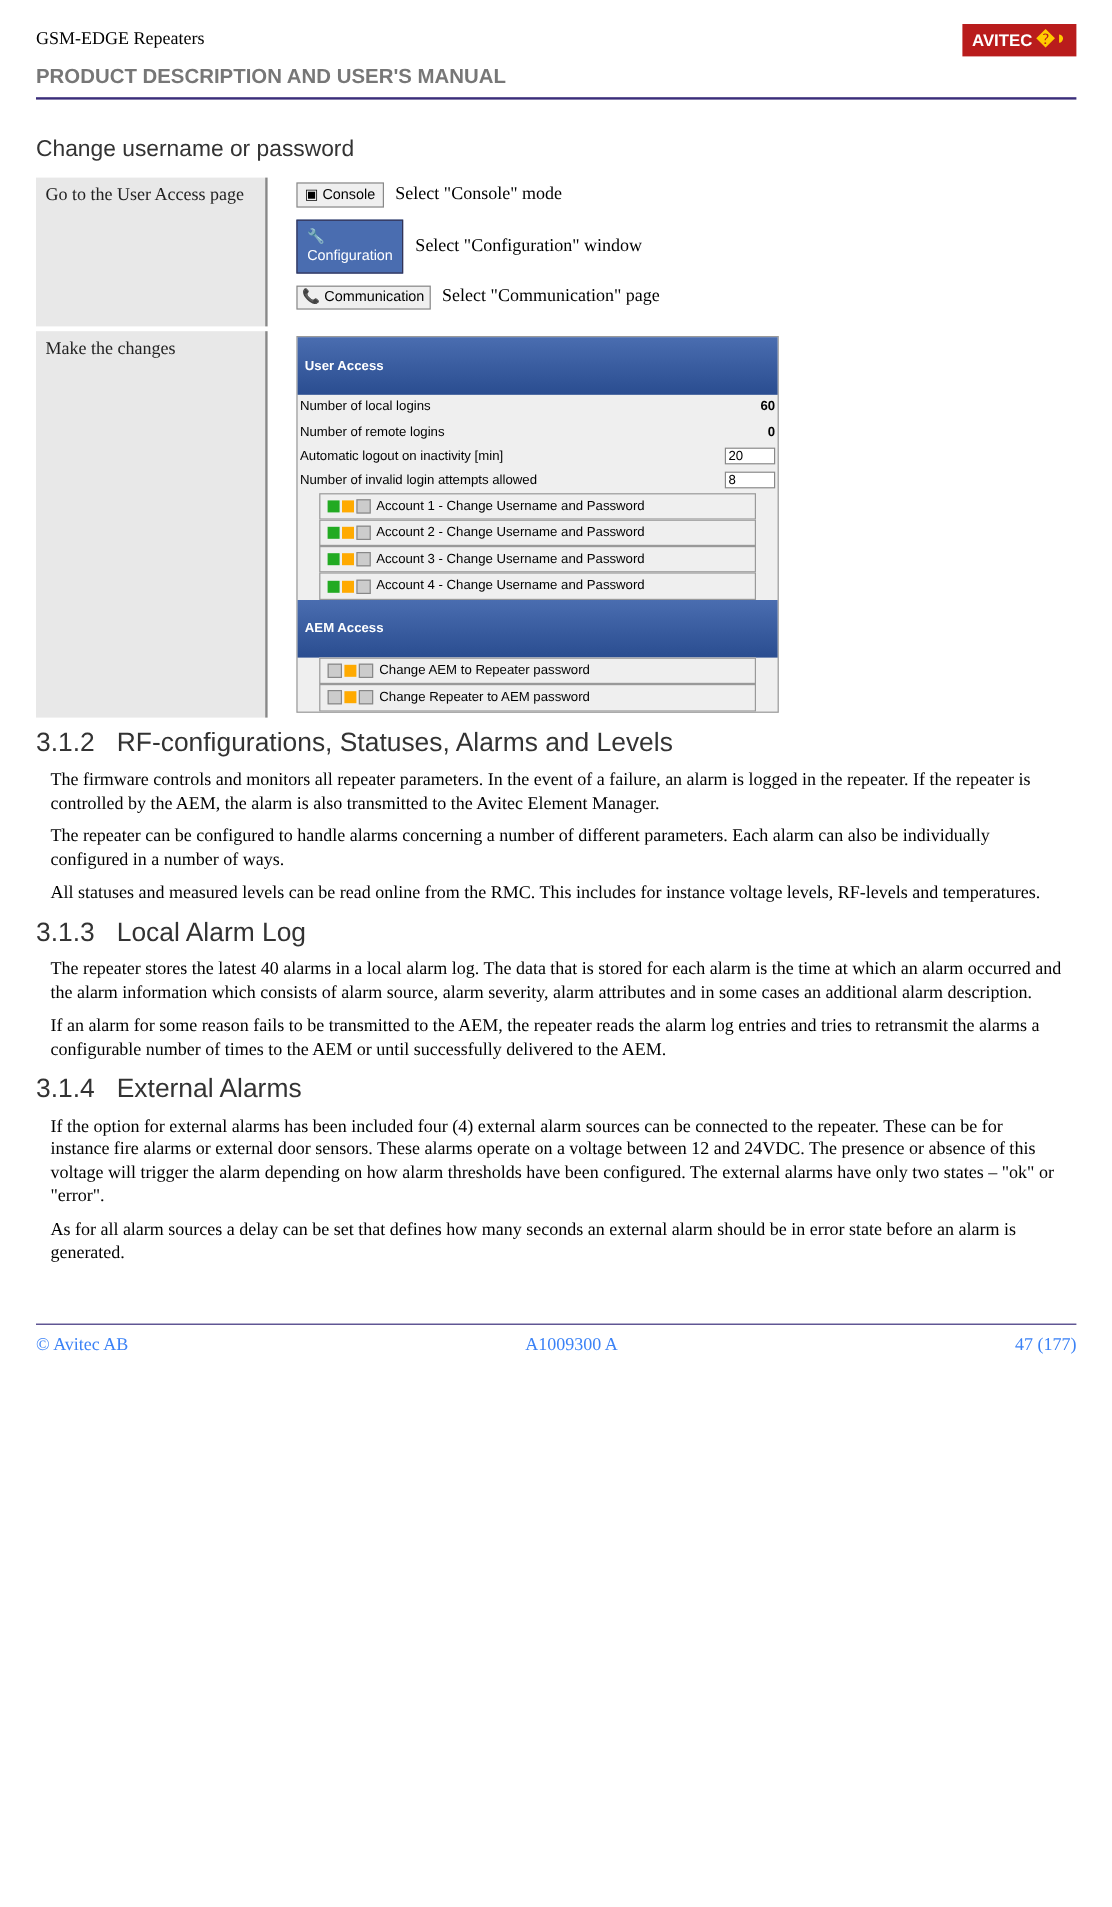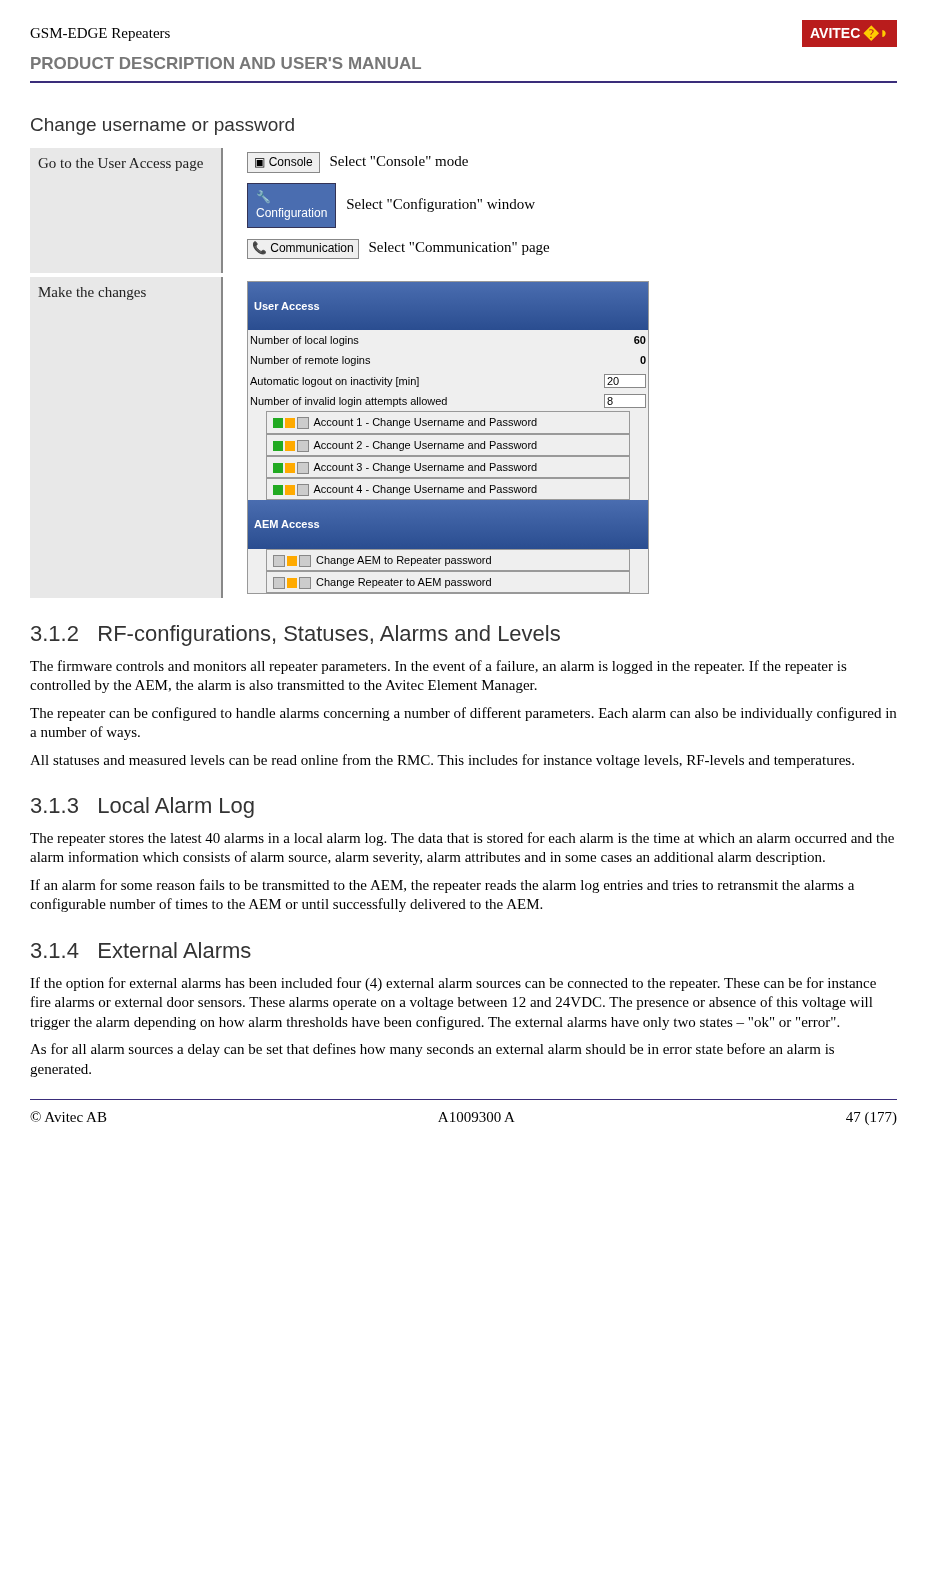--- a/index.html
+++ b/index.html
@@ -2,38 +2,38 @@
 <html><head>
 <meta charset="utf-8">
 <style>
 body{font-family:"Times New Roman",serif;margin:0;padding:20px 30px;color:#000;width:867px;font-size:15px;line-height:1.3}
 .header-top{font-size:15px;display:flex;justify-content:space-between;align-items:center}
 .logo{background:#b91c1c;color:#fff;font-weight:bold;font-family:Arial;padding:3px 8px;font-size:14px;display:flex;align-items:center}
 .logo-yellow{color:#fc0;margin-left:3px;font-size:16px}
 .header-sub{font-family:Arial,sans-serif;color:#777;font-weight:bold;font-size:17px;margin-top:6px}
 hr.hdr{border:none;border-top:2px solid #3a2d7a;margin-top:6px;margin-bottom:30px}
 h2{font-family:Verdana,Arial,sans-serif;font-weight:normal;color:#333;font-size:19px;margin:20px 0 10px}
-h3{font-family:Verdana,Arial,sans-serif;font-weight:normal;color:#333;font-size:22px;margin:22px 0 8px}
+h3{font-family:Verdana,Arial,sans-serif;font-weight:normal;color:#333;font-size:22px;margin:7px 0 8px}
 .tbl{display:flex;align-items:stretch;margin-bottom:4px}
 .tbl .left{width:175px;background:#e8e8e8;padding:6px 8px;font-size:15px;color:#222;flex-shrink:0}
 .tbl .sep{width:2px;background:#888;flex-shrink:0}
 .tbl .right{padding:4px 0 4px 24px;flex:1}
 .btn-img{display:inline-block;border:1px solid #888;background:#efefef;font-family:Tahoma,Arial;font-size:12px;padding:2px 6px;vertical-align:middle;margin-right:6px}
 .btn-img.blue{background:#4a6db0;color:#fff;padding:6px 8px;border:1px solid #335}
 .btn-img.comm{background:#efefef;padding:1px 4px}
 .row{margin-bottom:10px}
 .panel{border:1px solid #999;width:400px;font-family:Tahoma,Arial;font-size:11px;background:#efefef}
 .panel-hdr{background:linear-gradient(#4a6db0,#2a4d90);color:#fff;font-weight:bold;padding:17px 6px}
 .panel-row{display:flex;justify-content:space-between;padding:3px 2px;align-items:center}
 .panel-row input{width:36px;font-size:11px;border:1px solid #888;padding:0 2px}
 .panel-btn{display:block;margin:0 18px;border:1px solid #999;background:#efefef;padding:3px 6px;font-size:11px}
 .ico{display:inline-block;width:10px;height:10px;margin-right:2px;vertical-align:middle}
 .ico.g{background:#2a2}.ico.y{background:#fa0}.ico.b{background:#ccc;border:1px solid #888}
-p{margin:8px 0}
-.footer{display:flex;justify-content:space-between;margin-top:20px;border-top:1.5px solid #3a2d7a;padding-top:8px;font-size:15px;color:#000000}
+p{margin:8px 12px}
+.footer{display:flex;justify-content:space-between;margin-top:48px;border-top:1.5px solid #3a2d7a;padding-top:8px;font-size:15px;color:#3b82f6}
 </style>
 </head>
 <body>
 
 <div class="header-top">
   <span>GSM-EDGE Repeaters</span>
   <span class="logo">
       <span>AVITEC</span>
       <span class="logo-yellow">�◗</span>
     </span>

